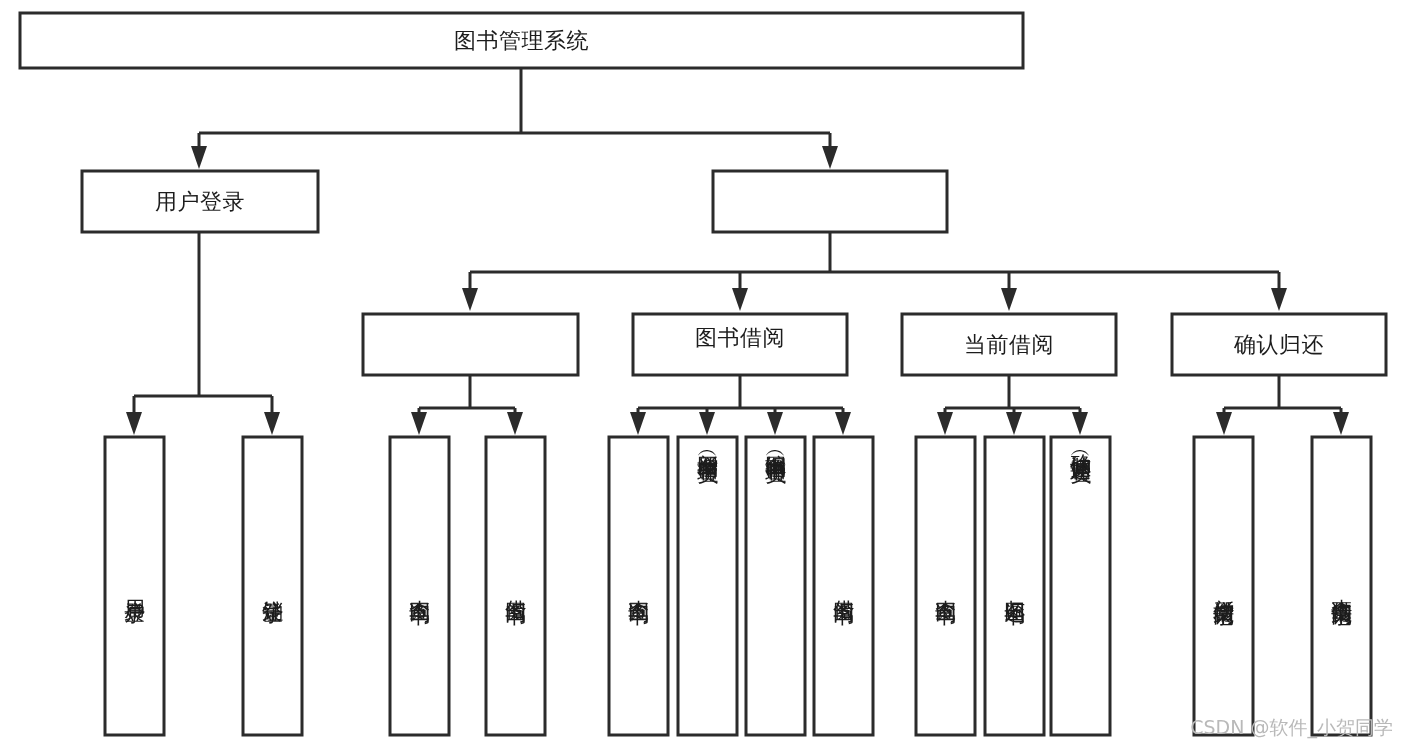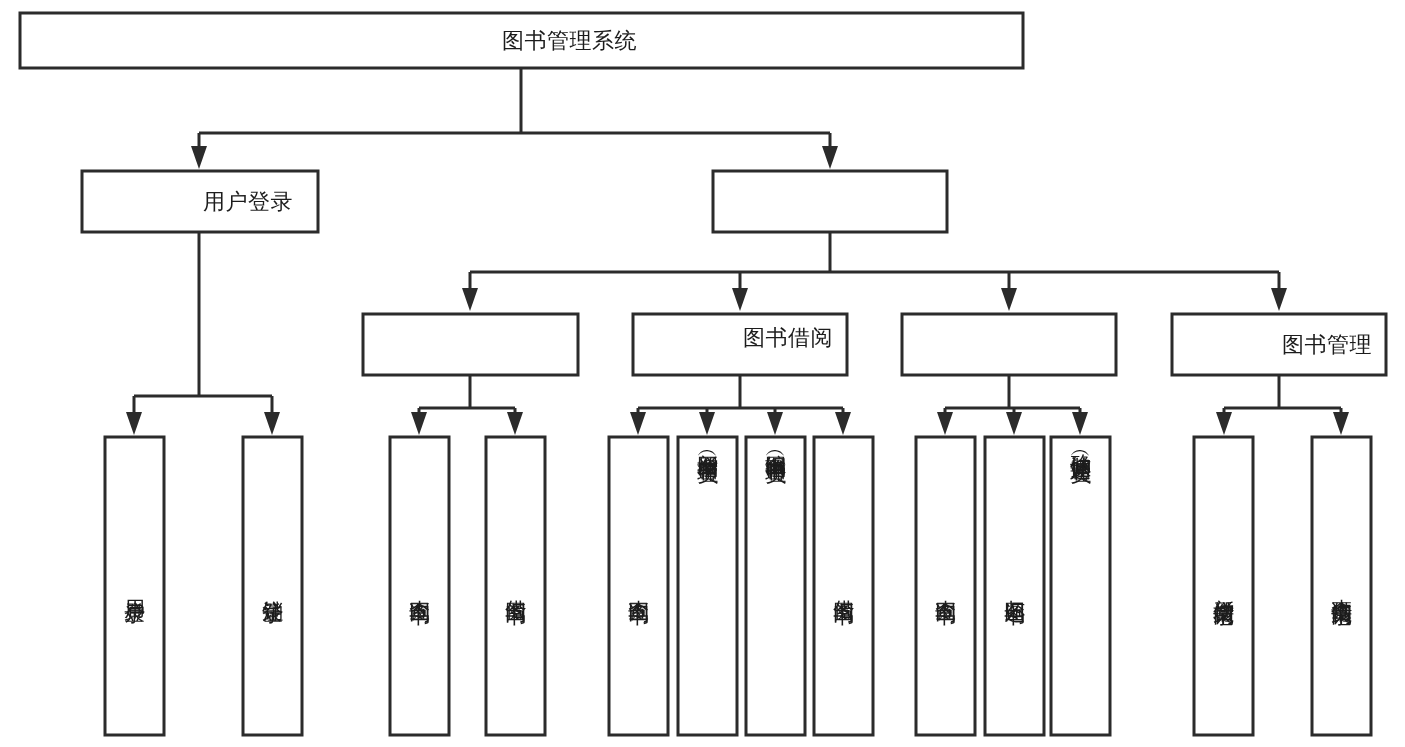--- a/index.html
+++ b/index.html
@@ -58,21 +58,20 @@
     letter-spacing: 1.5px;
     white-space: nowrap;
     text-align: center;
   }
   .h-text-wrap {
     position: absolute;
     display: flex;
     align-items: center;
     justify-content: center;
     pointer-events: none;
-    padding-left: 48px;
   }
   .h-text {
     font-family: "DejaVu Sans", "Liberation Sans", sans-serif;
     font-size: 22px;
     color: #1c1c1c;
     white-space: nowrap;
     letter-spacing: 0.5px;
   }
   .watermark {
     position: absolute;
@@ -201,23 +200,26 @@
   <div class="h-text-wrap" style="left:82px; top:171px; width:236px; height:61px;">
     <span class="h-text">用户登录</span>
   </div>
 
 
 
   <div class="h-text-wrap" style="left:633px; top:314px; width:214px; height:48px;">
     <span class="h-text">图书借阅</span>
   </div>
 
+  <div class="h-text-wrap" style="left:902px; top:314px; width:214px; height:61px;">
+    <span class="h-text">当前借阅</span>
+  </div>
 
   <div class="h-text-wrap" style="left:1172px; top:314px; width:214px; height:61px;">
-    <span class="h-text">图书管理</span>
+    <span class="h-text">确认归还</span>
   </div>
 
   <div class="vert-text-wrap" style="left:105px; top:437px; width:59px; height:298px;">
     <span class="vert-text">用户登录</span>
   </div>
   <div class="vert-text-wrap" style="left:243px; top:437px; width:59px; height:298px;">
     <span class="vert-text">注销登录</span>
   </div>
 
   <div class="vert-text-wrap" style="left:390px; top:437px; width:59px; height:298px;">
@@ -250,14 +252,15 @@
     <span class="vert-text">确认归还（管理员）</span>
   </div>
 
   <div class="vert-text-wrap" style="left:1194px; top:437px; width:59px; height:298px;">
     <span class="vert-text">新增借阅记录</span>
   </div>
   <div class="vert-text-wrap" style="left:1312px; top:437px; width:59px; height:298px;">
     <span class="vert-text">查询借阅记录</span>
   </div>
 
+  <div class="watermark">CSDN @软件_小贺同学</div>
 
 </div>
 
 </body></html>

